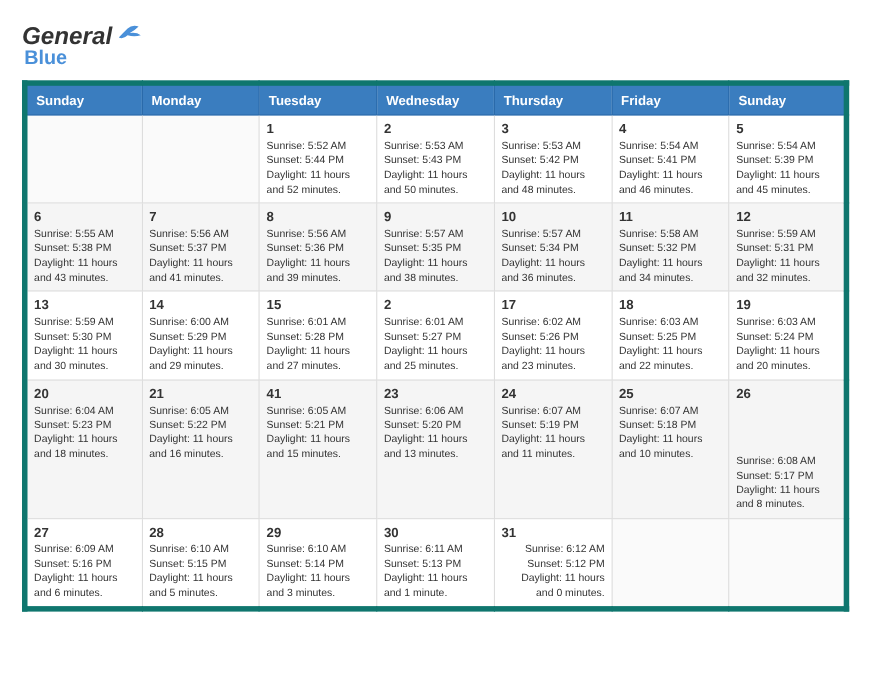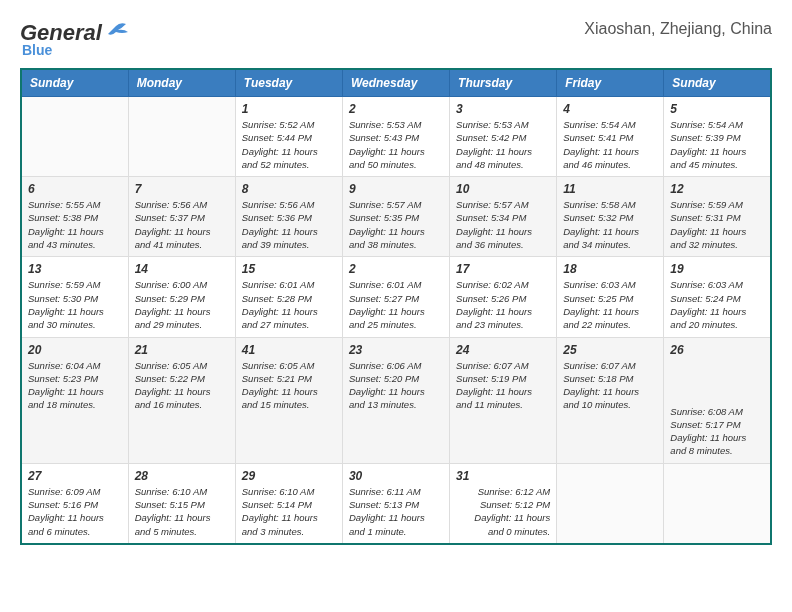--- a/index.html
+++ b/index.html
@@ -29,22 +29,21 @@
       font-weight: bold;
       color: #333;
     }
     .location {
       font-size: 16px;
       color: #555;
     }
     .calendar {
       width: 100%;
       border-collapse: collapse;
-      border: 2px solid #0f766e;
-      font-style: italic;
+      border: 5px solid #0f766e;
     }
     .calendar th {
       background-color: #3a7dbf;
       color: white;
       font-size: 12px;
       font-weight: bold;
       padding: 6px 8px;
       text-align: left;
       border: 1px solid #2a6aaa;
     }
@@ -74,21 +73,21 @@
     }
     .empty-cell {
       background: #fafafa !important;
     }
     .logo-wrapper {
       display: flex;
       align-items: center;
       gap: 4px;
     }
     .logo-line2 {
-      font-size: 14px;
+      font-size: 18px;
       font-weight: bold;
       color: #4a90d9;
       margin-top: -4px;
       padding-left: 2px;
     }
   </style>
 </head>
 <body>
 
 <div class="header">
@@ -97,21 +96,20 @@
       <div style="display:flex;align-items:center;">
         <span style="font-size:22px;font-weight:bold;color:#333;font-style:italic;">General</span>
         <svg width="28" height="22" viewBox="0 0 28 22">
           <path d="M14 4 Q18 0 24 2 Q20 6 16 8 Q22 7 26 10 Q20 12 14 10 Q10 14 6 12 Q10 8 14 4Z" fill="#4a90d9"></path>
         </svg>
       </div>
     </div>
     <div class="logo-line2">Blue</div>
   </div>
   <div class="title-section">
-    <div class="location">Xiaoshan, Zhejiang, China</div>
   </div>
 </div>
 
 <table class="calendar">
   <thead>
     <tr>
       <th>Sunday</th>
       <th>Monday</th>
       <th>Tuesday</th>
       <th>Wednesday</th>

